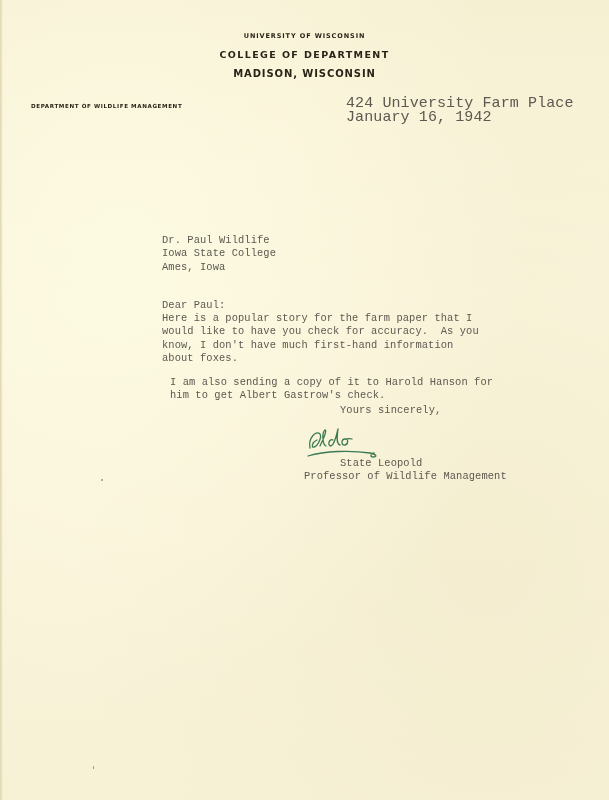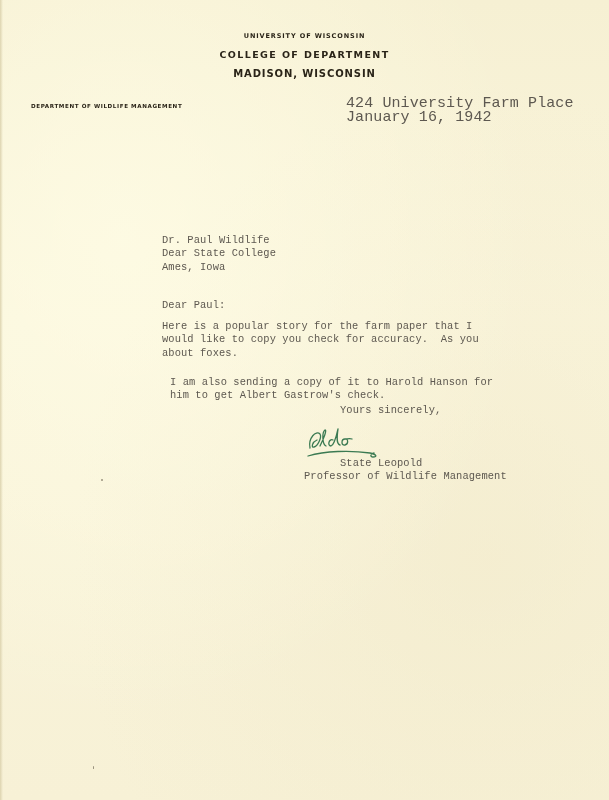--- a/index.html
+++ b/index.html
@@ -63,21 +63,21 @@
       font-family: "Liberation Mono", "DejaVu Sans Mono", monospace;
       font-size: 10.4px;
       line-height: 13.4px;
       color: #5d5850;
       white-space: pre;
       letter-spacing: 0.1px;
     }
     .addr { left: 346px; top: 97px; font-size: 15px; line-height: 14px; }
     .recipient { left: 162px; top: 234px; }
     .salutation { left: 162px; top: 283px; margin-top: 16px; }
-    .para1 { left: 162px; top: 320px; }
+    .para1 { left: 162px; top: 312px; }
     .para2 { left: 170px; top: 376px; }
     .closing { left: 340px; top: 404px; }
     .signer { left: 304px; top: 457px; }
     .signature {
       position: absolute;
       left: 300px; top: 426px;
       width: 80px; height: 34px;
     }
     .speck {
       position: absolute;
@@ -92,25 +92,25 @@
   <div class="edge-left"></div>
 
   <div class="letterhead lh-university">UNIVERSITY OF WISCONSIN</div>
   <div class="letterhead lh-college">COLLEGE OF DEPARTMENT</div>
   <div class="letterhead lh-city">MADISON, WISCONSIN</div>
 
   <div class="dept">DEPARTMENT OF WILDLIFE MANAGEMENT</div>
 
   <div class="typed addr"><div>424 University Farm Place</div><div>January 16, 1942</div></div>
 
-  <div class="typed recipient"><div>Dr. Paul Wildlife</div><div>Dear State College</div><div>Ames, Iowa</div></div>
+  <div class="typed recipient"><div>Dr. Paul Wildlife</div><div>Iowa State College</div><div>Ames, Iowa</div></div>
 
   <div class="typed salutation">Dear Paul:</div>
 
-  <div class="typed para1"><div>Here is a popular story for the farm paper that I</div><div>would like to copy you check for accuracy.  As you</div><div>about foxes.</div></div>
+  <div class="typed para1"><div>Here is a popular story for the farm paper that I</div><div>would like to have you check for accuracy.  As you</div><div>know, I don't have much first-hand information</div><div>about foxes.</div></div>
 
   <div class="typed para2"><div>I am also sending a copy of it to Harold Hanson for</div><div>him to get Albert Gastrow's check.</div></div>
 
   <div class="typed closing">Yours sincerely,</div>
 
   <svg class="signature" viewBox="0 0 80 34">
     <g fill="none" stroke="#3b7a52" stroke-width="1.3" stroke-linecap="round" stroke-linejoin="round">
 
       <path d="M10 22 C 8 12, 16 4, 20 8 C 22 11, 18 20, 14 21 C 11 22, 12 16, 17 14"></path>
 

